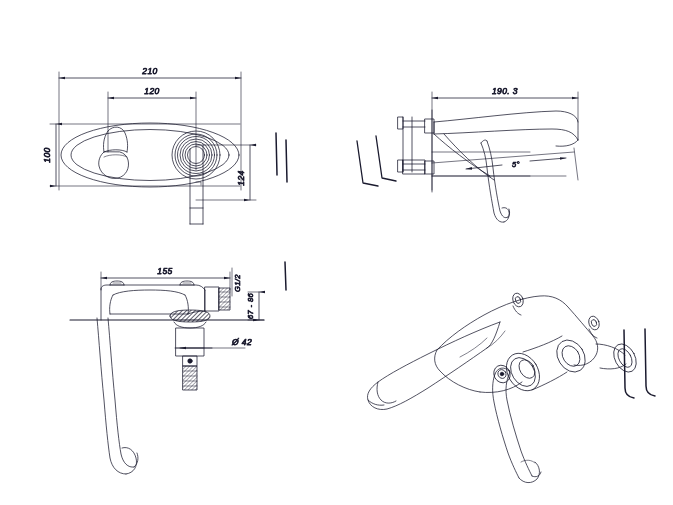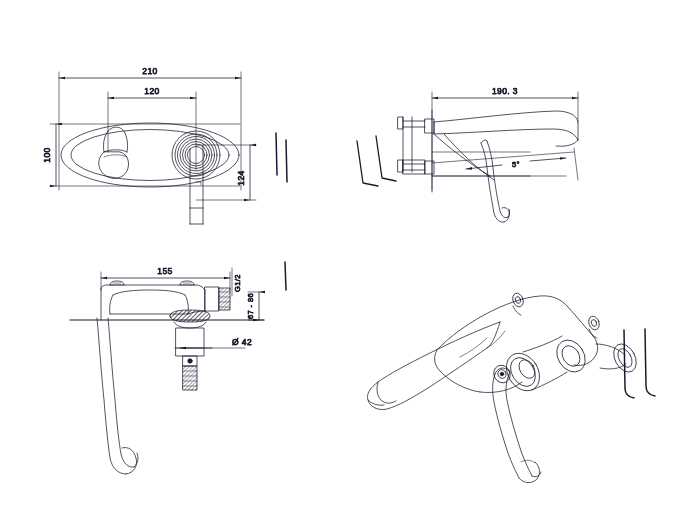--- a/index.html
+++ b/index.html
@@ -8,20 +8,21 @@
     width:673px;height:505px;
     font-family:"Liberation Sans", sans-serif;
     color:#1a1a2e;
     overflow:hidden;
     position:relative;
   }
   #sheet{
     position:absolute;inset:0;
     width:673px;height:505px;
     background:#fff;
+    font-style:italic;
   }
   svg{display:block;}
   .dimtxt{
     font-family:"Liberation Sans", sans-serif;
     font-size:8.5px;
     fill:#2a2a3a;
     letter-spacing:0.4px;
   }
   .dimtxt-sm{
     font-family:"Liberation Sans", sans-serif;

